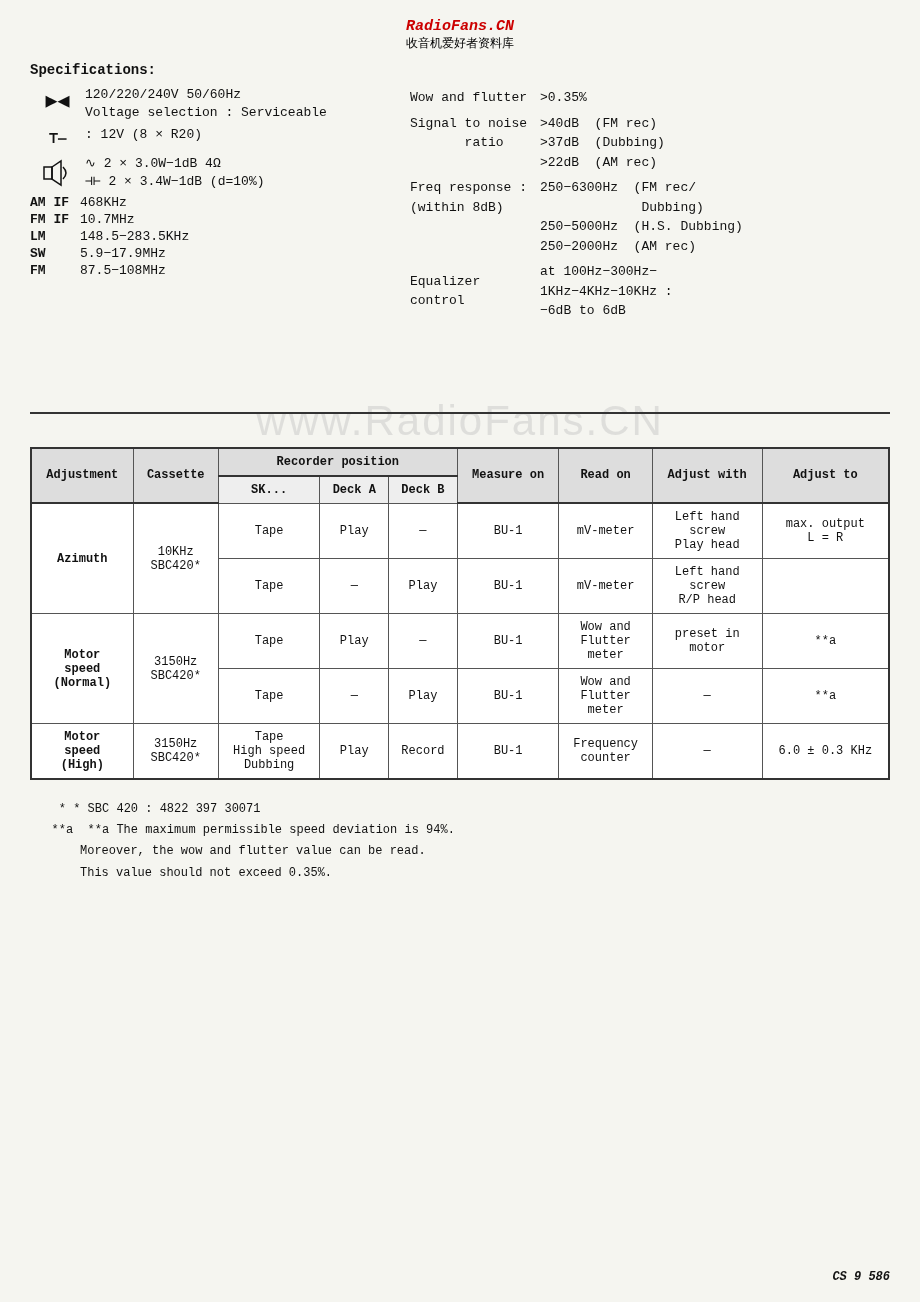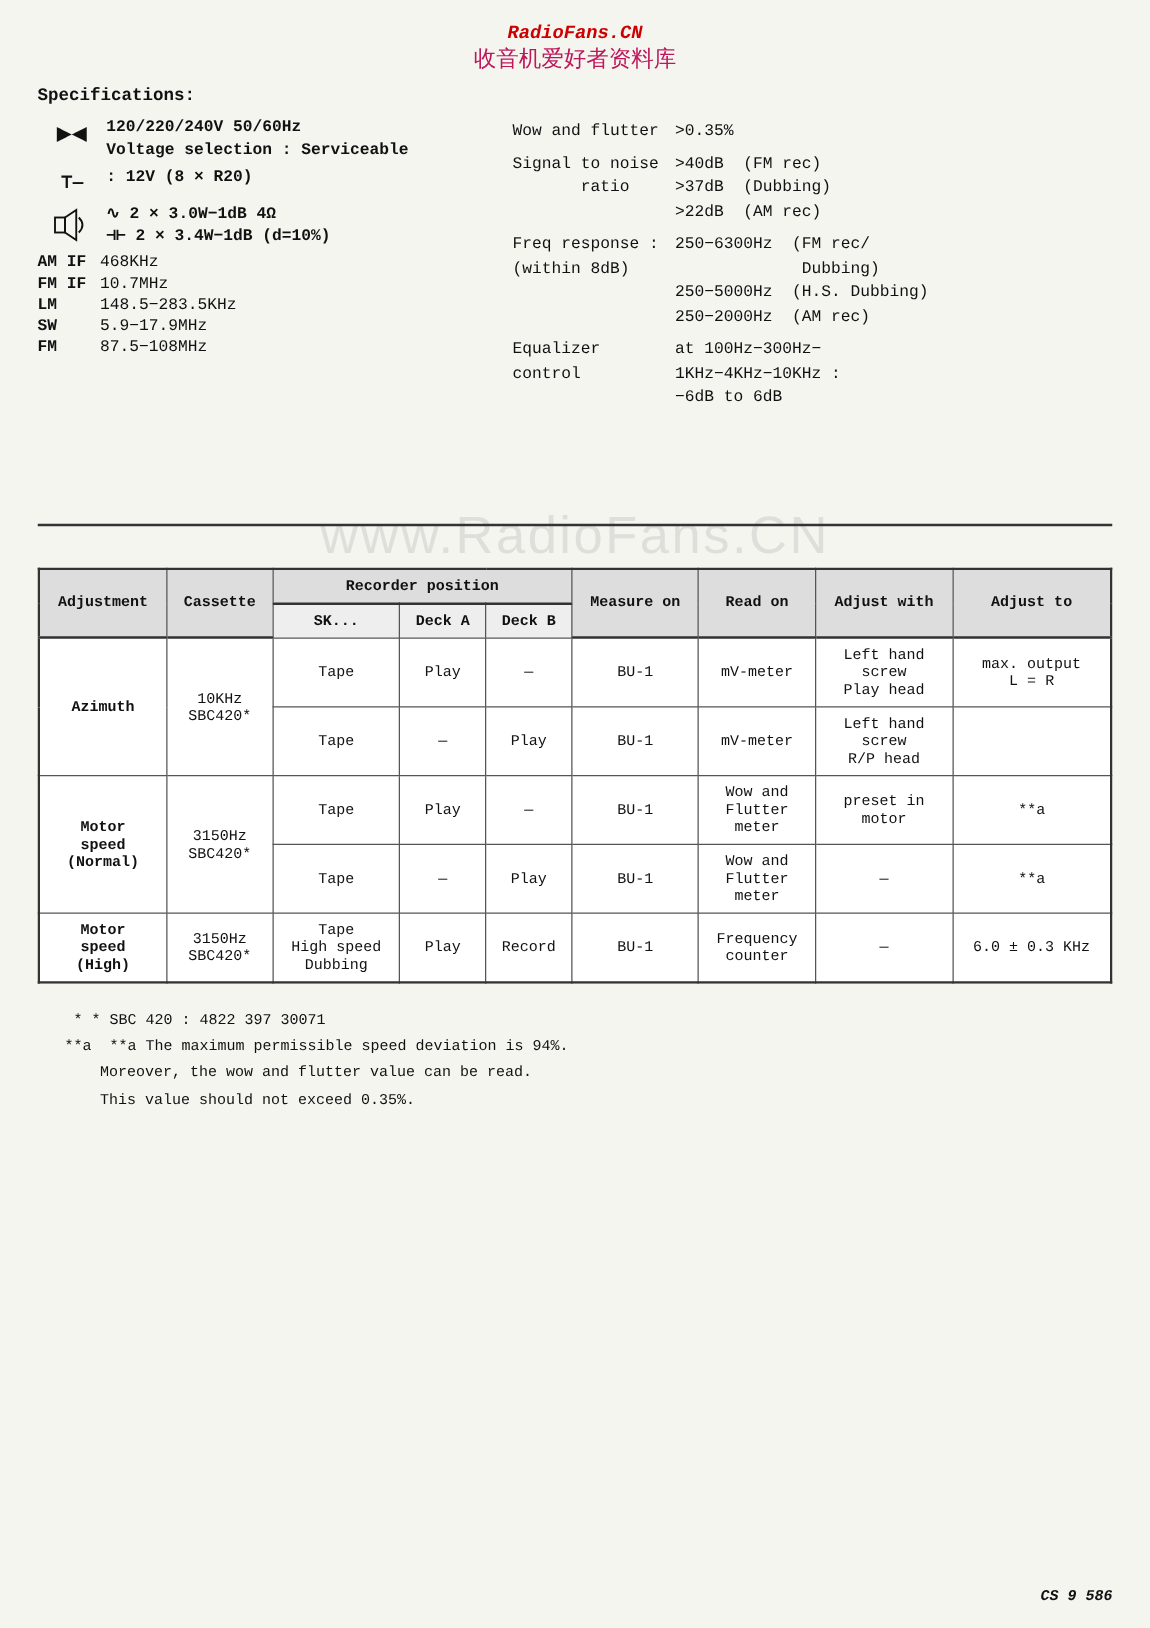--- a/index.html
+++ b/index.html
@@ -17,22 +17,22 @@
       text-align: center;
       margin-bottom: 10px;
     }
     .header .site-name {
       font-style: italic;
       font-weight: bold;
       color: #c00;
       font-size: 15px;
     }
     .header .site-chinese {
-      font-size: 18px;
-      color: #be185d;
+      font-size: 12px;
+      color: #000000;
     }
     .specs-title {
       font-size: 14px;
       font-weight: bold;
       margin-bottom: 8px;
     }
     .specs-section {
       display: flex;
       gap: 0;
       margin-bottom: 6px;
@@ -54,21 +54,20 @@
       width: 50px;
       flex-shrink: 0;
       display: flex;
       align-items: center;
       justify-content: center;
       font-size: 18px;
       padding-top: 2px;
     }
     .spec-value {
       flex: 1;
-      font-weight: bold;
     }
     .freq-table {
       margin-top: 4px;
     }
     .freq-row {
       display: flex;
       margin-bottom: 2px;
     }
     .freq-label {
       width: 50px;
@@ -251,21 +250,21 @@
       <div class="right-block" style="margin-top:2px;">
         <div class="right-label">Freq response :<br>(within 8dB)</div>
         <div class="right-value">
           250−6300Hz &nbsp;(FM rec/<br>
           &nbsp;&nbsp;&nbsp;&nbsp;&nbsp;&nbsp;&nbsp;&nbsp;&nbsp;&nbsp;&nbsp;&nbsp;&nbsp;Dubbing)<br>
           250−5000Hz &nbsp;(H.S. Dubbing)<br>
           250−2000Hz &nbsp;(AM rec)
         </div>
       </div>
 
-      <div class="right-block" style="margin-top:2px;">
+      <div class="right-block" style="margin-top:2px;align-items:center;">
         <div class="right-label">Equalizer control</div>
         <div class="right-value">
           at 100Hz−300Hz−<br>
           1KHz−4KHz−10KHz :<br>
           −6dB to 6dB
         </div>
       </div>
 
     </div>
   </div>

